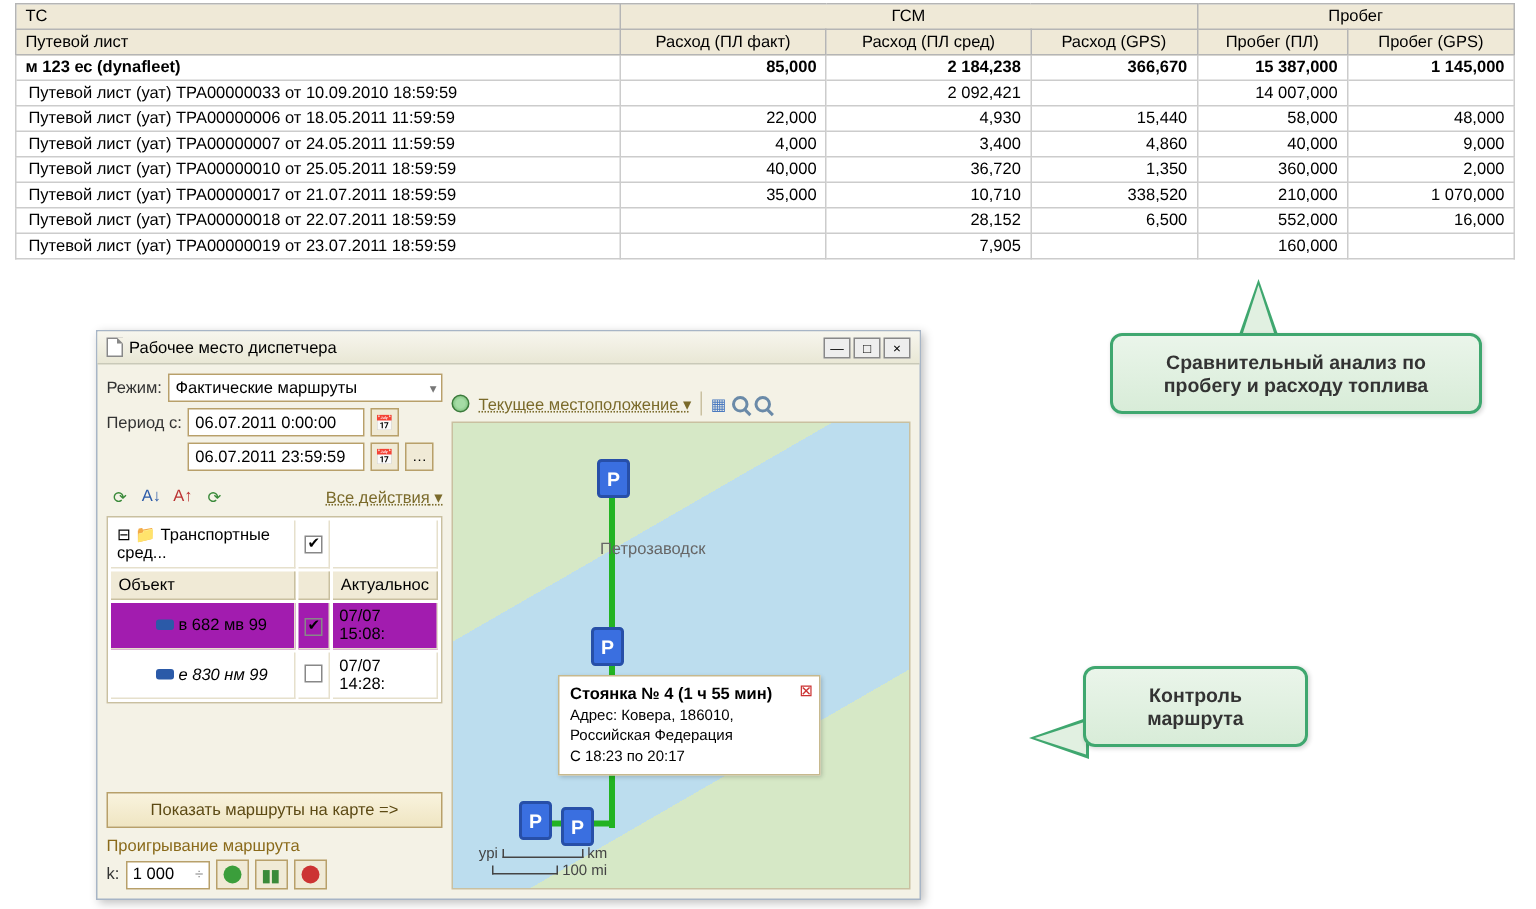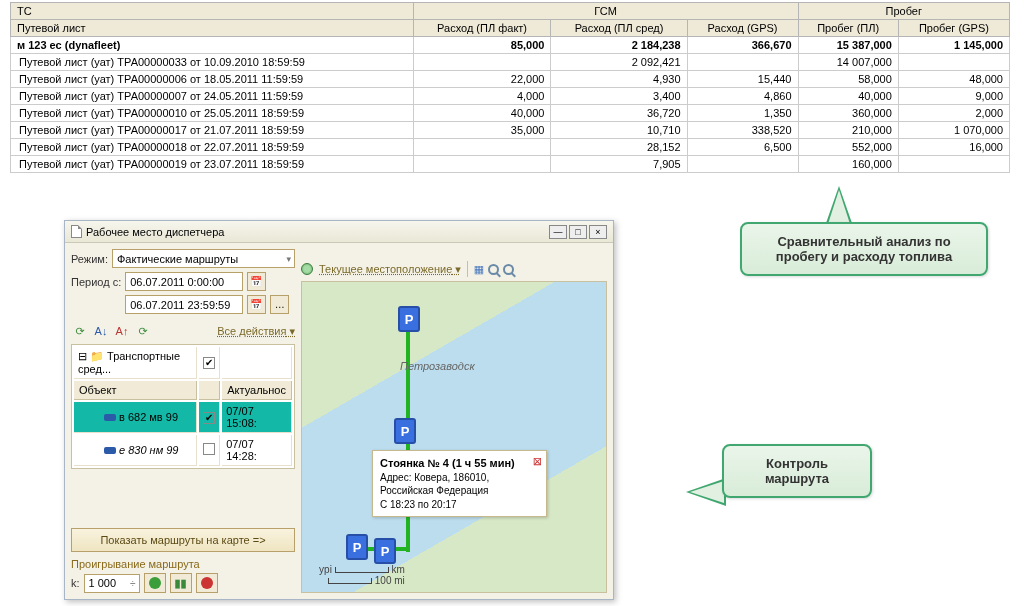--- a/index.html
+++ b/index.html
@@ -35,21 +35,21 @@
   .combo::after { content:"▾"; position:absolute; right:3px; color:#777; font-size:9px; }
   .date-input { width: 118px; height: 19px; border: 1px solid #b8a06a; background: #fff; padding: 0 4px; display:flex; align-items:center; }
   .mini-btn { width: 19px; height: 19px; border: 1px solid #b8a06a; background: #f0ead6; display:inline-flex; align-items:center; justify-content:center; font-size:10px; cursor:pointer; }
   .toolbar { display:flex; align-items:center; gap:3px; margin: 4px 0; }
   .tool-icon { width:18px; height:18px; display:inline-flex; align-items:center; justify-content:center; border:1px solid transparent; }
   .link-olive { color: #7a6a2a; text-decoration: underline dotted; font-size: 11px; cursor:pointer; }
   
   .tree-table { border: 1px solid #c9c0a0; background: #fff; width: 100%; }
   .tree-table th { background: #f0ead6; border-bottom: 1px solid #c9c0a0; border-right: 1px solid #c9c0a0; padding: 3px 5px; text-align: left; font-weight: normal; font-size:11px; }
   .tree-table td { border-bottom: 1px solid #e6e0cc; border-right: 1px solid #e6e0cc; padding: 3px 4px; font-size:11px; }
-  .tree-table tr.selected td { background: #14b8a6; }
+  .tree-table tr.selected td { background: #a21caf; }
   .cb { width:12px; height:12px; border:1px solid #888; display:inline-block; text-align:center; line-height:10px; font-size:10px; }
   
   .big-btn { margin-top: auto; margin-bottom: 6px; border:1px solid #b8a06a; background: linear-gradient(#f9f3de,#efe5c2); padding: 5px; font-size:11px; text-align:center; color:#5c4a14; cursor:pointer; }
   .play-label { font-size:11px; color:#8a6a1a; margin-bottom:3px; }
   .play-row { display:flex; align-items:center; gap:4px; }
   .num-field { width:56px; height:19px; border:1px solid #b8a06a; background:#fff; text-align:right; padding:0 16px 0 4px; position:relative; display:flex; align-items:center; }
   .num-field::after { content:"÷"; position:absolute; right:3px; color:#888; font-size:10px; }
   .p-btn { width:22px; height:20px; border:1px solid #b8a06a; background:#f0ead6; display:inline-flex; align-items:center; justify-content:center; font-size:11px; }
   .circle-green { width:12px; height:12px; border-radius:50%; background:#3b9e3b; }
   .circle-red { width:12px; height:12px; border-radius:50%; background:#c33; }
@@ -67,21 +67,21 @@
   .map-tooltip b { font-size:11px; }
   
   .scale { position:absolute; left:6px; bottom:6px; font-size:10px; color:#444;text-align:right; }
   .scale-bar { height:6px; border:1px solid #444; border-top:none; display:inline-block; width:54px; vertical-align:middle; }
   
   .doc-icon { display:inline-block; width:11px; height:13px; background:#fff; border:1px solid #888; position:relative; margin-right:4px; }
   .doc-icon::after { content:""; position:absolute; top:-1px; right:-1px; border-top:4px solid #f4f2e6; border-left:4px solid #888; }
   .globe { display:inline-block; width:12px; height:12px; border:1px solid #3b7a3b; border-radius:50%; background: radial-gradient(circle, #a5dca5 40%, #6ab36a); margin-right:2px; }
   .mag { display:inline-block; width:11px; height:11px; border:2px solid #6a8aa8; border-radius:50%; position:relative; }
   .mag::after { content:""; position:absolute; width:5px; height:2px; background:#6a8aa8; bottom:-3px; right:-4px; transform:rotate(45deg); }
-  .city-label { position:absolute; font-size:11px; color:#666;font-style:italic; }
+  .city-label { position:absolute; font-size:11px; color:#666; }
   .car-icon { display:inline-block; width:12px; height:7px; background:#2b5aa8; border-radius:2px; margin-right:3px; }
 </style>
 </head>
 <body>
 
 <table class="data-table">
   <thead>
     <tr>
       <th class="left">ТС</th>
       <th colspan="3">ГСМ</th>

